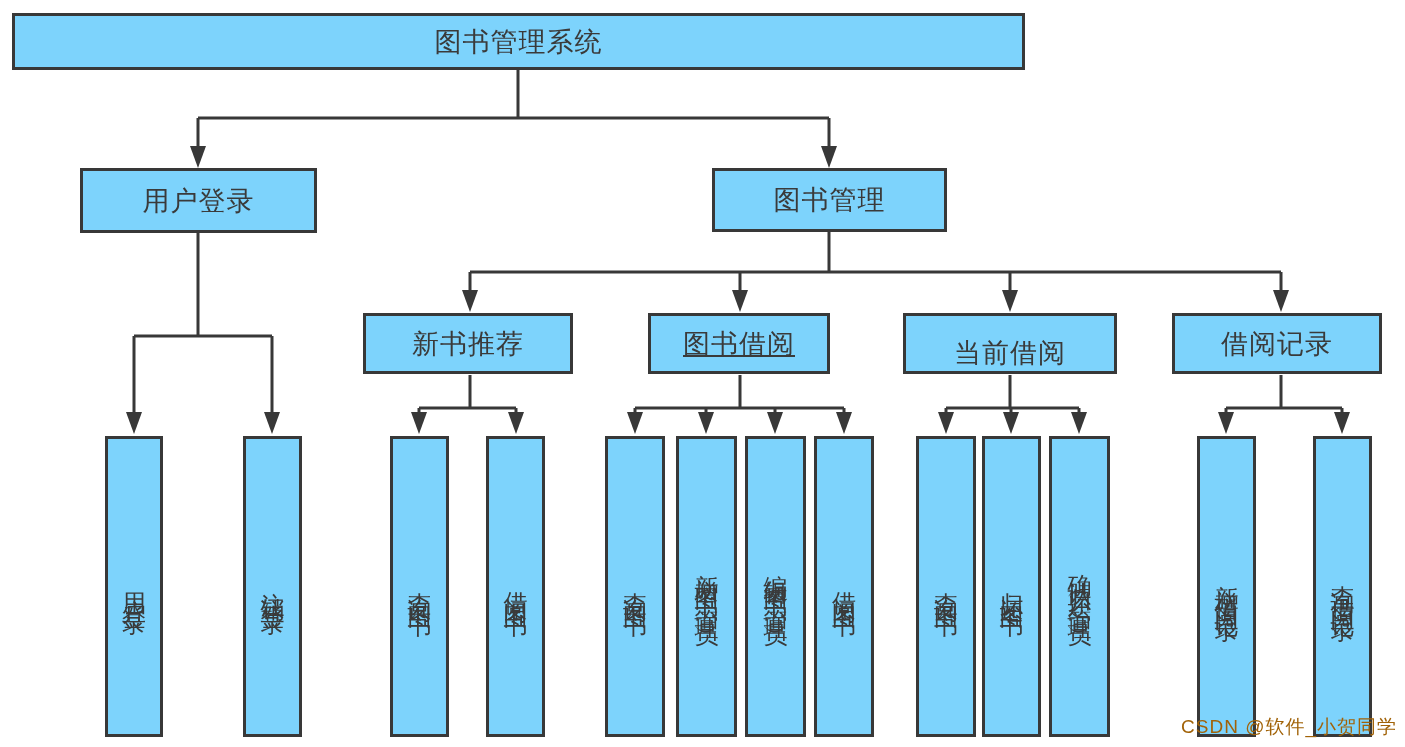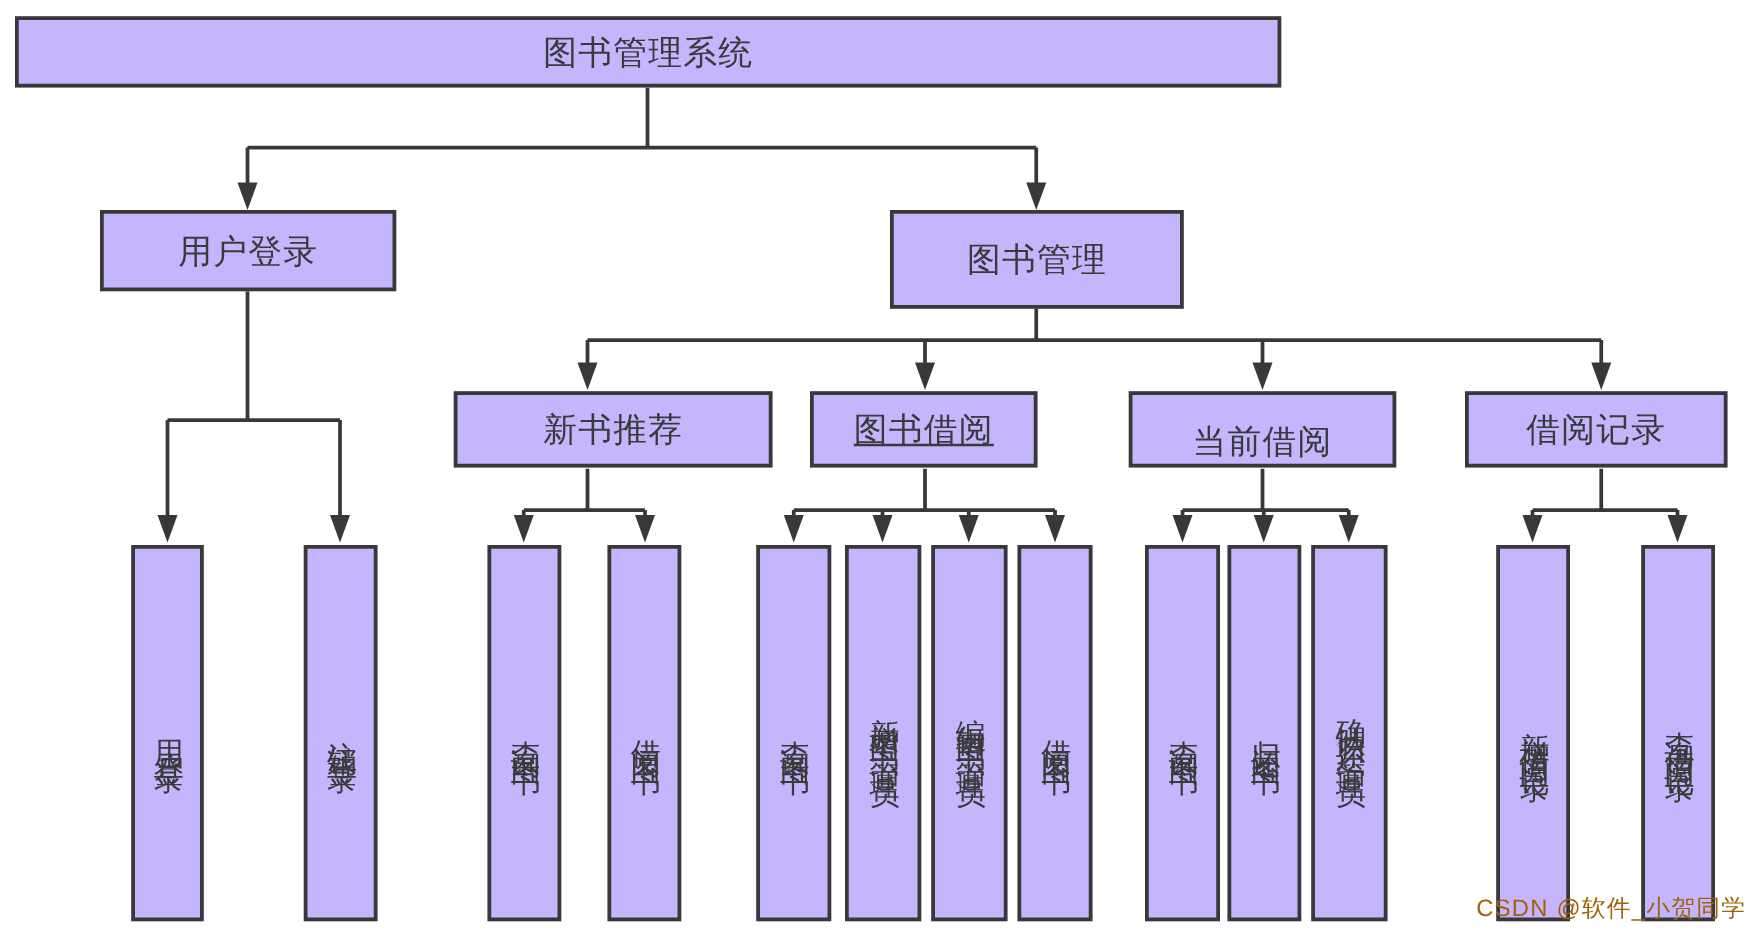--- a/index.html
+++ b/index.html
@@ -14,44 +14,44 @@
   }
   .connectors {
     position: absolute;
     left: 0; top: 0;
     width: 1405px; height: 747px;
     z-index: 1;
   }
   .box {
     position: absolute;
     box-sizing: border-box;
-    background: #c4b5fd;
+    background: #7dd3fc;
     border: 3px solid #383838;
     display: flex;
     align-items: center;
     justify-content: center;
     z-index: 2;
     font-size: 27px;
     letter-spacing: 1px;
     color: #3a3a3a;
     white-space: nowrap;
   }
   .leaf {
     top: 436px;
     height: 301px;
     writing-mode: vertical-lr;
     font-size: 24px;
     letter-spacing: 7px;
     line-height: 1;
   }
   .root  { left: 12px;  top: 13px;  width: 1013px; height: 57px; }
   .l2a   { left: 80px;  top: 168px; width: 237px;  height: 65px; }
-  .l2b   { left: 712px; top: 168px; width: 235px;  height: 79px; }
+  .l2b   { left: 712px; top: 168px; width: 235px;  height: 64px; }
   .l3    { top: 313px; height: 61px; }
-  .l3a   { left: 363px;  width: 255px; }
+  .l3a   { left: 363px;  width: 210px; }
   .l3b   { left: 648px;  width: 182px; text-decoration: underline; }
   .l3c   { left: 903px;  width: 214px; align-items: flex-end; }
   .l3d   { left: 1172px; width: 210px; }
   .lf1   { left: 105px;  width: 58px; }
   .lf2   { left: 243px;  width: 59px; }
   .lf3   { left: 390px;  width: 59px; }
   .lf4   { left: 486px;  width: 59px; }
   .lf5   { left: 605px;  width: 60px; }
   .lf6   { left: 676px;  width: 61px; }
   .lf7   { left: 745px;  width: 61px; }

